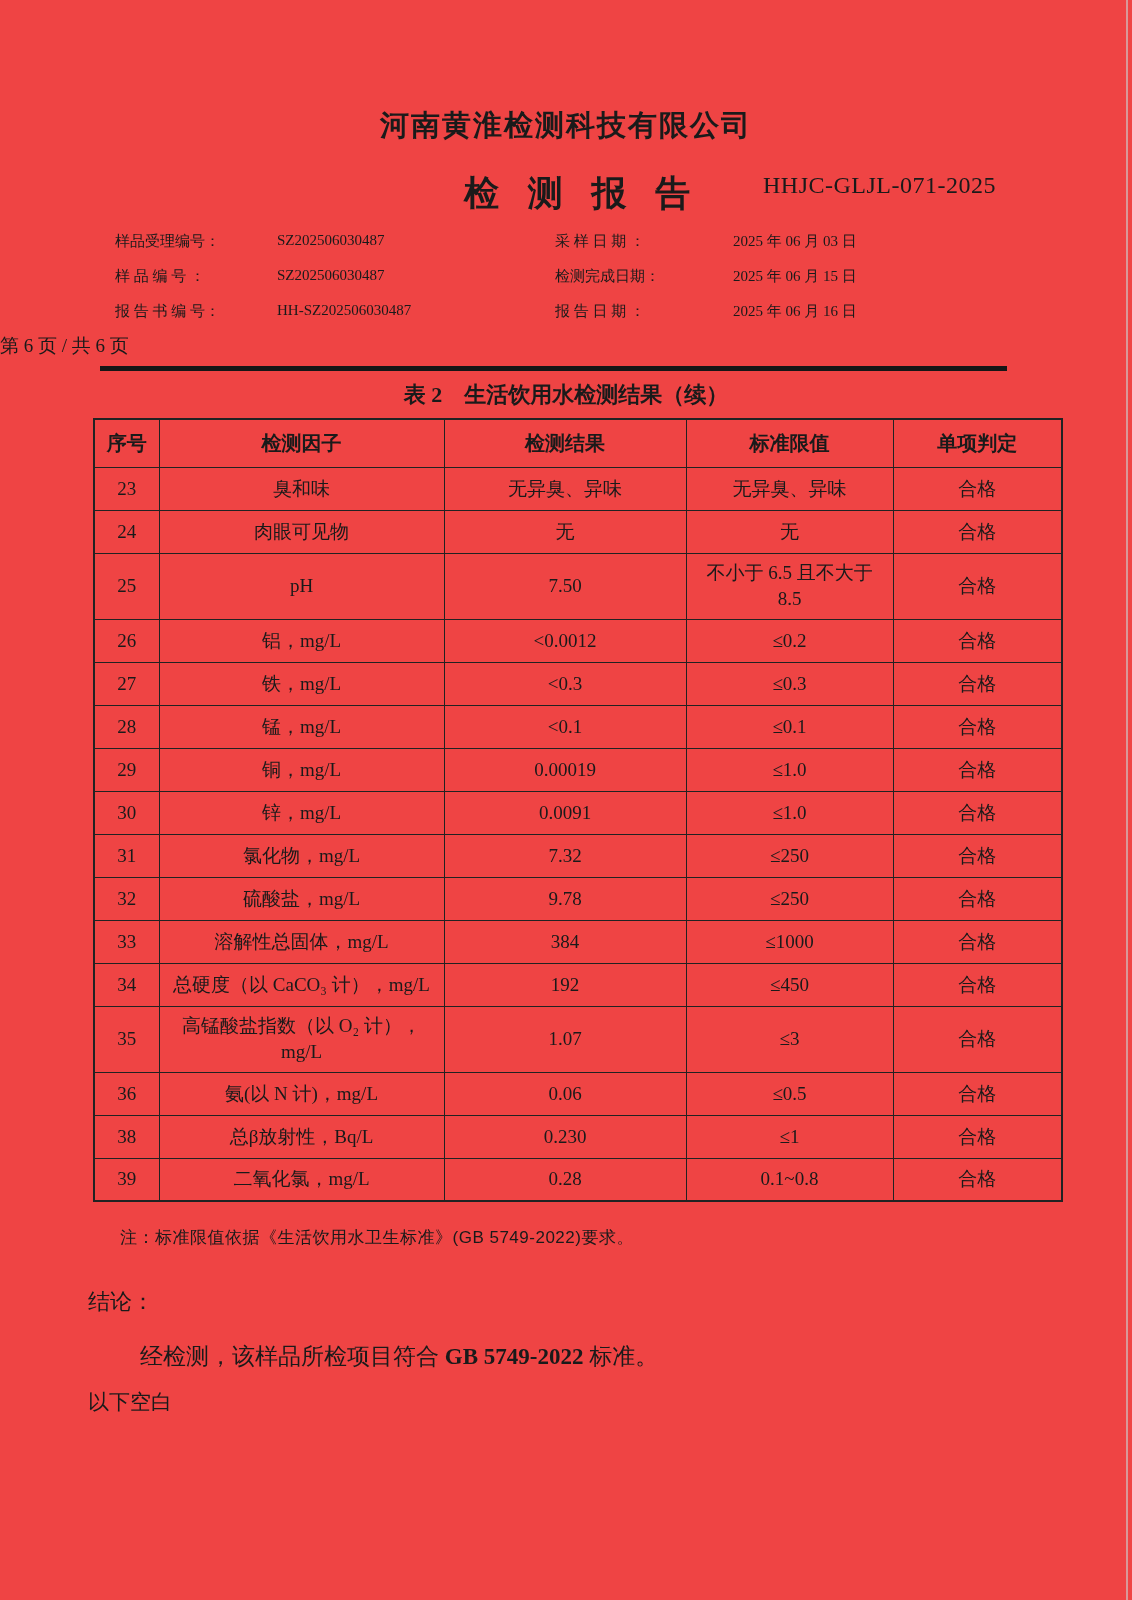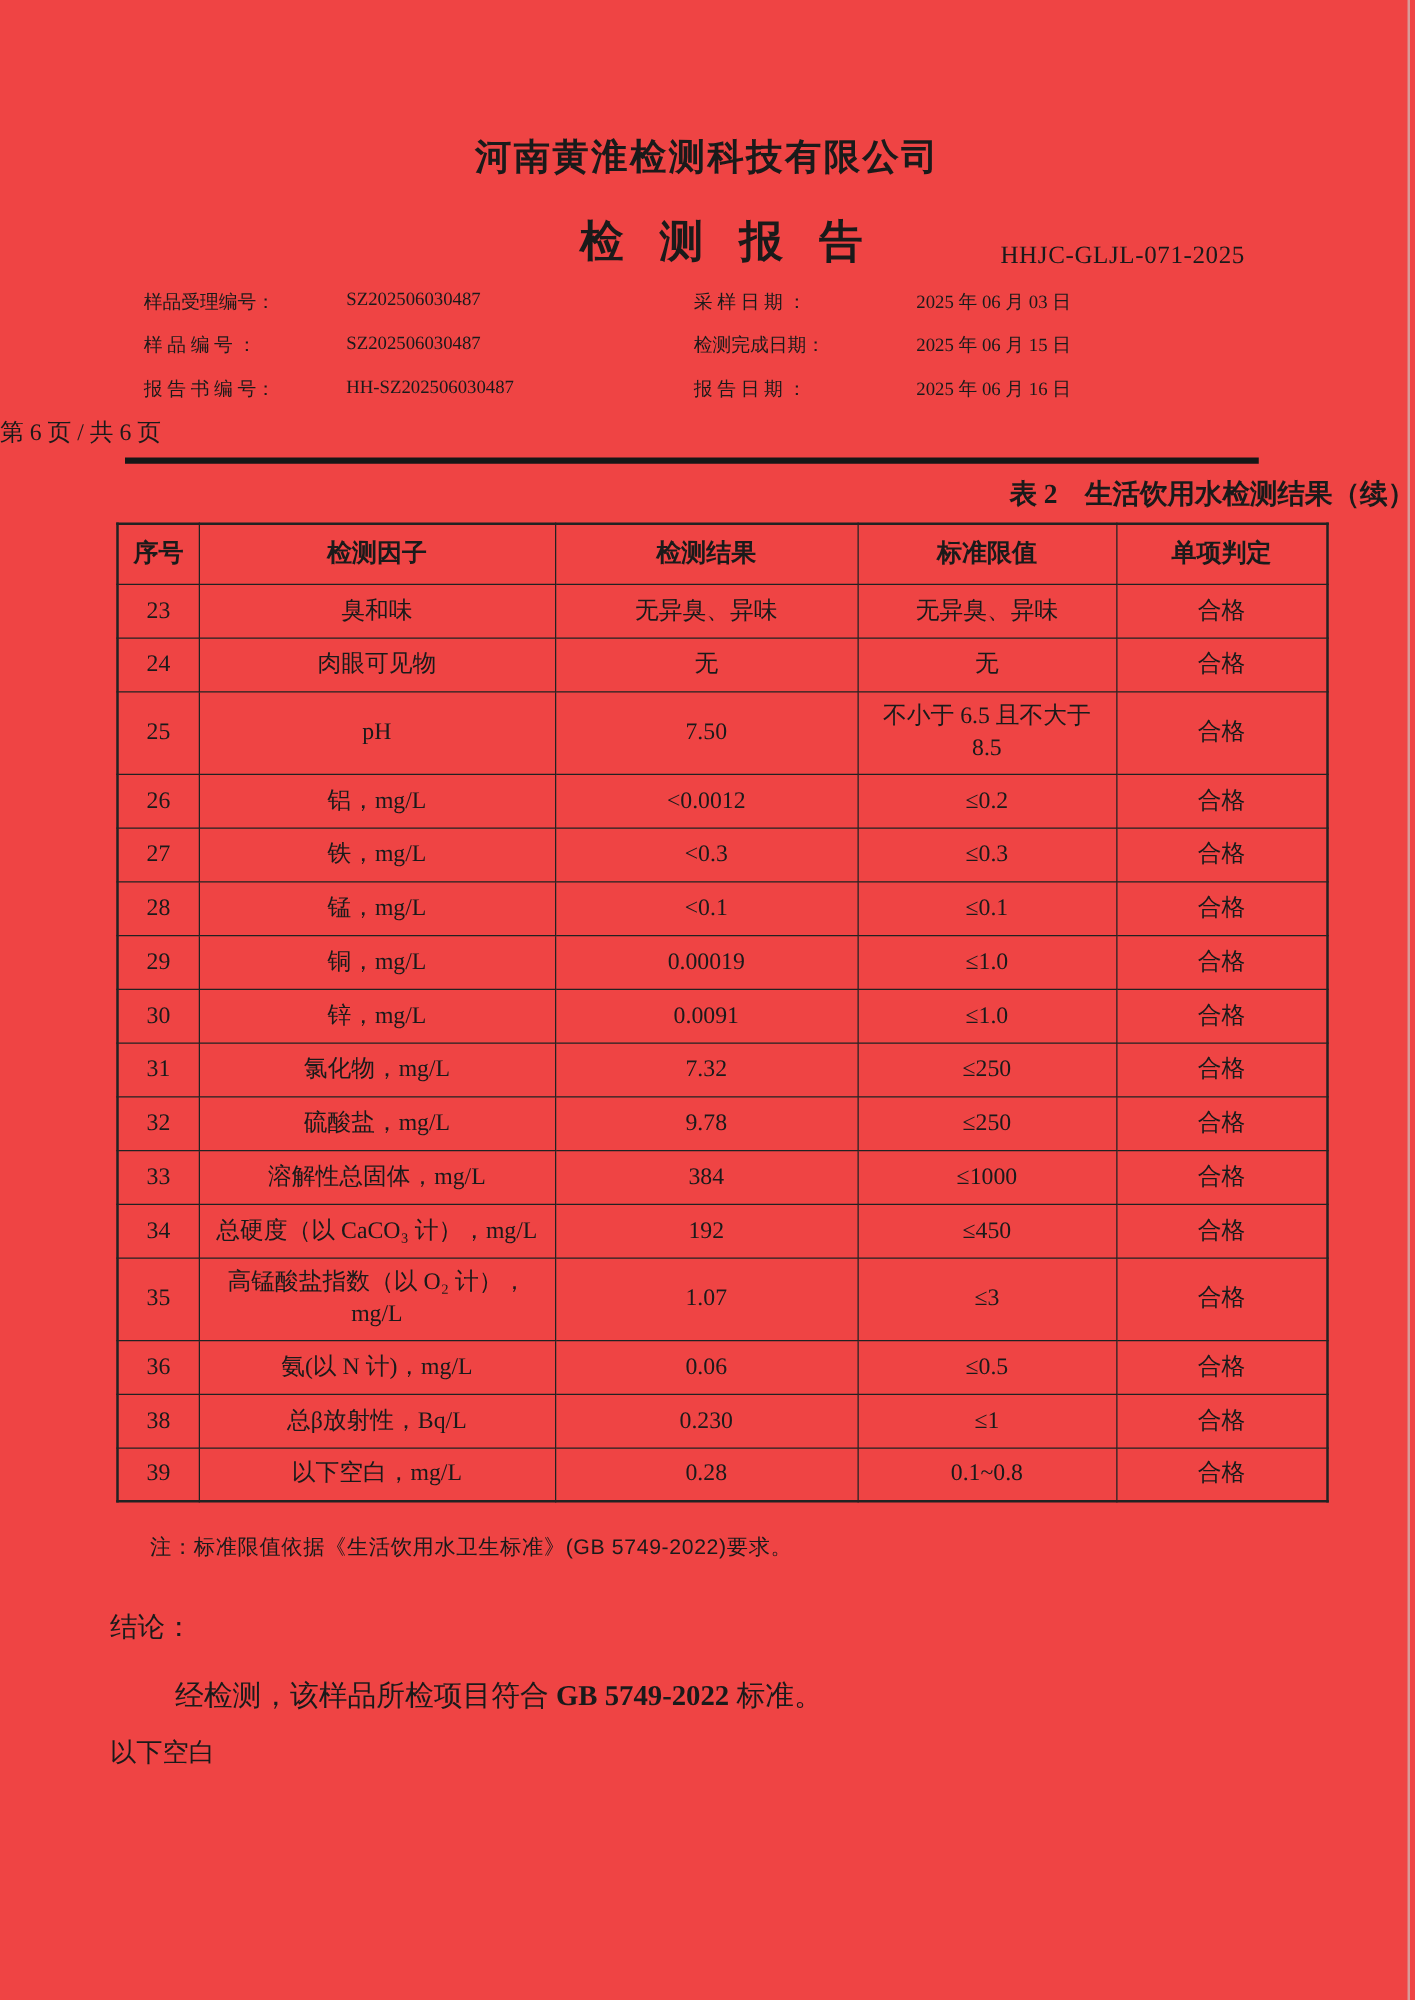--- a/index.html
+++ b/index.html
@@ -42,22 +42,22 @@
     text-align: center;
     font-size: 35px;
     font-weight: bold;
     letter-spacing: 10px;
     line-height: 48px;
     padding-left: 32px;
   }
   .doc-number {
     position: absolute;
     right: 136px;
-    bottom: 2px;
-    font-size: 20px;
+    bottom: 19px;
+    font-size: 24px;
     font-weight: normal;
     letter-spacing: 0.5px;
     text-align: right;
   }
   .info-grid {
     margin: 14px 0 0 115px;
     display: grid;
     grid-template-columns: 162px 278px 178px auto;
     row-gap: 16px;
     font-size: 15px;
@@ -70,21 +70,21 @@
     font-size: 19px;
   }
   .thick-rule {
     margin: 7px 0 0 100px;
     width: 907px;
     height: 5px;
     background: #161616;
   }
   .table-title {
     margin-top: 9px;
-    text-align: right;
+    text-align: center;
     font-size: 22px;
     font-weight: bold;
   }
   table.report-table {
     margin: 8px 0 0 93px;
     width: 968px;
     border-collapse: collapse;
     table-layout: fixed;
     border: 2px solid #222222;
   }
@@ -278,21 +278,21 @@
         </tr>
         <tr>
           <td>38</td>
           <td>总β放射性，Bq/L</td>
           <td>0.230</td>
           <td>≤1</td>
           <td>合格</td>
         </tr>
         <tr>
           <td>39</td>
-          <td>以下空白，mg/L</td>
+          <td>二氧化氯，mg/L</td>
           <td>0.28</td>
           <td>0.1~0.8</td>
           <td>合格</td>
         </tr>
       </tbody>
   </table>
 
   <div class="note-line">注：标准限值依据《生活饮用水卫生标准》(GB 5749-2022)要求。</div>
 
   <div class="conclusion-label">结论：</div>

